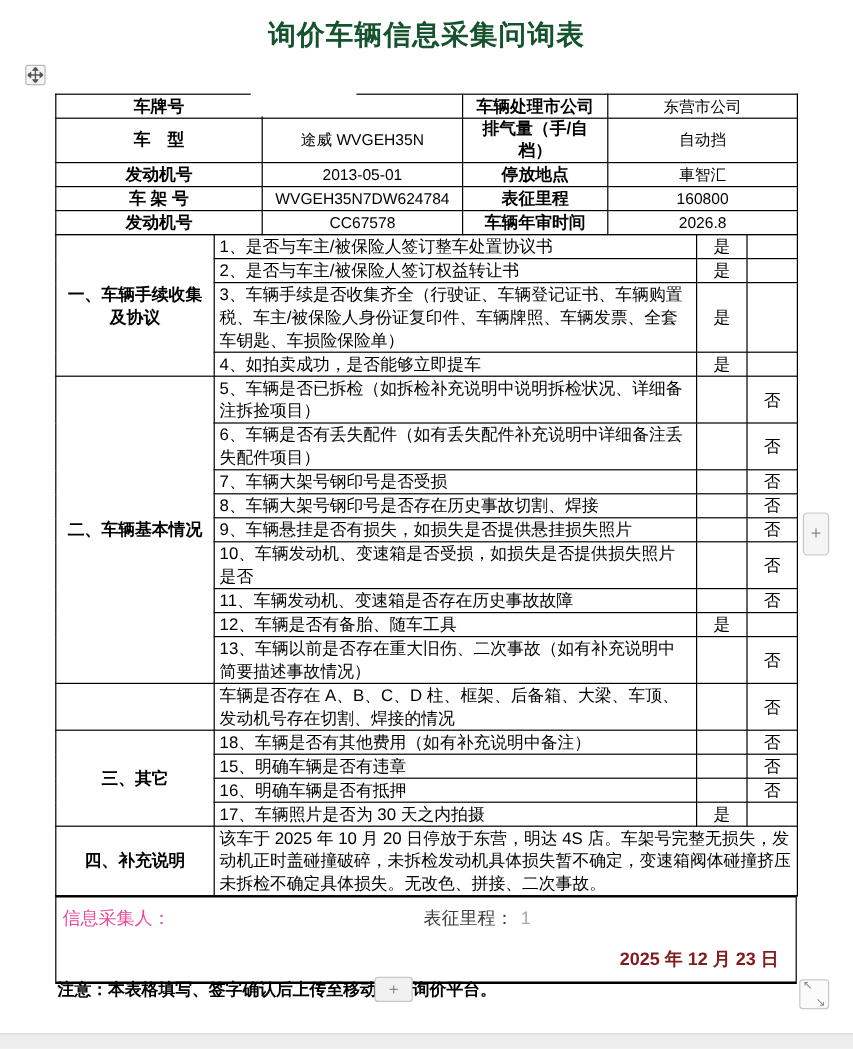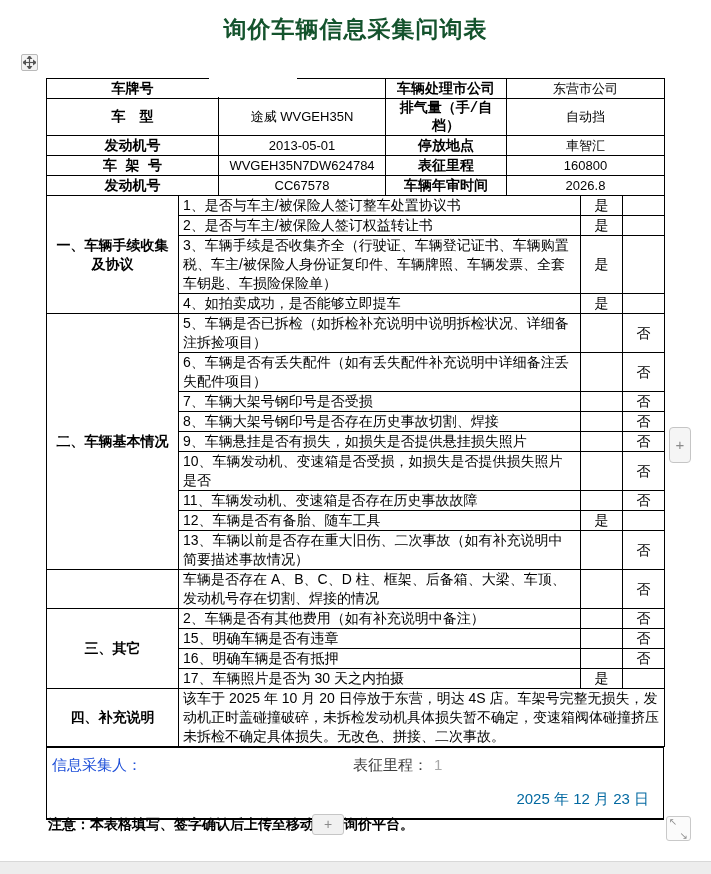--- a/index.html
+++ b/index.html
@@ -16,35 +16,35 @@
   .move-handle{
     position:absolute;left:21px;top:54px;width:17px;height:17px;
     background:#f4f4f4;border:1px solid #b9b9b9;border-radius:2px;
     display:flex;align-items:center;justify-content:center;box-sizing:border-box;
   }
   
   .form-wrap{position:absolute;left:46px;top:78px;width:618px;}
   table{border-collapse:collapse;width:100%;table-layout:fixed;}
   td{border:1px solid #000;padding:0 3px;box-sizing:border-box;overflow:hidden;}
   .info-table td{height:20px;text-align:center;}
-  .ilabel{font-weight:700;font-size:14px;font-family:Liberation Mono, monospace;}
+  .ilabel{font-weight:700;font-size:14px;}
   .ivalue{font-size:13px;}
   .q-table{margin-top:-1px;}
   .q-table td{font-size:14px;line-height:19px;}
   .q-table td.sec{font-weight:700;text-align:center;padding:0 4px;word-break:break-all;}
   .q-table td.q{height:20px;text-align:left;padding:0 4px;word-break:break-all;}
   .q-table td.ans{text-align:center;}
   .sig-block{
     border:1px solid #000;border-top:2px solid #000;border-bottom:2px solid #000;
     margin-top:-1px;height:74px;position:relative;box-sizing:border-box;
   }
-  .sig-collector{position:absolute;left:5px;top:8px;font-size:15px;color:#1d4ed8;}
+  .sig-collector{position:absolute;left:5px;top:8px;font-size:15px;color:#ec4899;}
   .sig-phone{position:absolute;left:306px;top:8px;font-size:15px;color:#3d3d3d;}
   .sig-phone .phone-val{color:#a8a8a8;margin-left:6px;}
-  .sig-date{position:absolute;right:14px;top:42px;font-size:15px;color:#0369a1;}
+  .sig-date{position:absolute;right:14px;top:42px;font-size:15px;color:#7f1d1d;font-weight:bold;}
   
   .note-line{
     position:absolute;left:48px;top:814px;width:640px;
     font-size:14px;font-weight:700;color:#000;display:flex;align-items:center;
   }
   .note-plus{
     display:inline-block;width:32px;height:21px;margin:0 0 0 -2px;
     background:#f1f1f1;border:1px solid #c6c6c6;border-radius:3px;
     color:#8a8a8a;font-weight:400;font-size:14px;line-height:19px;text-align:center;
     box-sizing:border-box;
@@ -212,21 +212,21 @@
           <td class="ans">否</td>
         </tr>
         <tr>
           <td class="sec" rowspan="1"></td>
           <td class="q">车辆是否存在 A、B、C、D 柱、框架、后备箱、大梁、车顶、发动机号存在切割、焊接的情况</td>
           <td class="ans"></td>
           <td class="ans">否</td>
         </tr>
         <tr>
           <td class="sec" rowspan="4">三、其它</td>
-          <td class="q">2、车辆是否有其他费用（如有补充说明中备注）</td>
+          <td class="q">18、车辆是否有其他费用（如有补充说明中备注）</td>
           <td class="ans"></td>
           <td class="ans">否</td>
         </tr>
         <tr>
           <td class="q">15、明确车辆是否有违章</td>
           <td class="ans"></td>
           <td class="ans">否</td>
         </tr>
         <tr>
           <td class="q">16、明确车辆是否有抵押</td>

